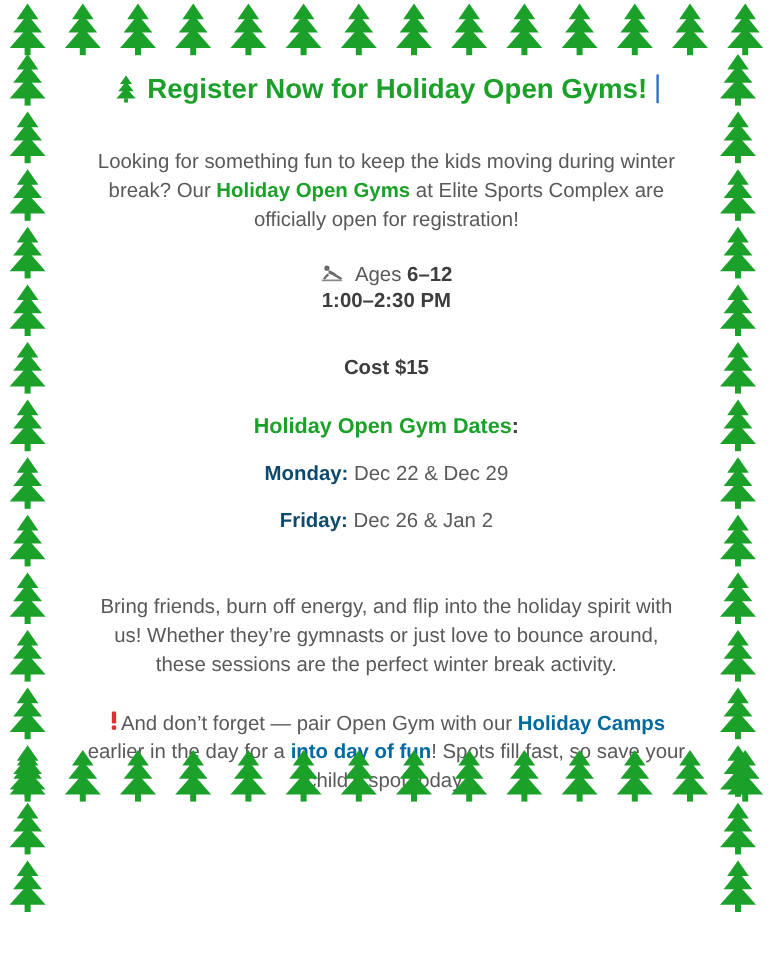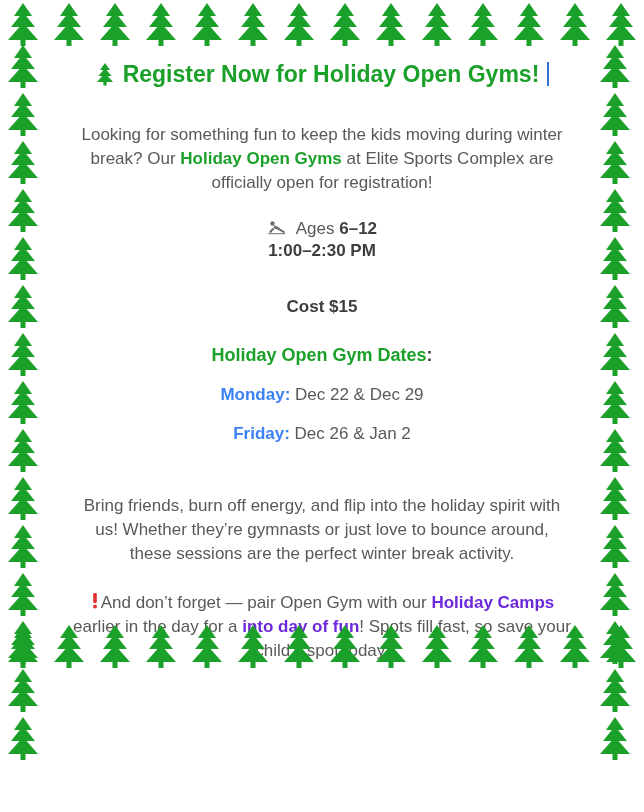--- a/index.html
+++ b/index.html
@@ -111,21 +111,21 @@
   }
 
   .para {
     margin: 34px auto 0 auto;
     width: 500px;
     font-size: 17px;
     line-height: 1.42;
     color: #595959;
   }
   .green-bold { color: #1ba029; font-weight: bold; }
-  .dark-bold { color: #6d28d9; font-weight: bold; }
+  .dark-bold { color: #0369a1; font-weight: bold; }
 
   .ages-line {
     margin-top: 24px;
     font-size: 17px;
     color: #595959;
   }
   .ages-line .gym-icon {
     display: inline-block;
     vertical-align: -3px;
     margin-right: 5px;
@@ -153,21 +153,21 @@
   }
   .dates-head .colon { color: #3d3d3d; }
 
   .date-row {
     margin-top: 19px;
     font-size: 17px;
     color: #595959;
   }
   .date-row .day {
     font-weight: bold;
-    color: #3b82f6;
+    color: #0c4a6e;
   }
 
   .para2 {
     margin: 50px auto 0 auto;
     width: 490px;
     font-size: 17px;
     line-height: 1.42;
     color: #595959;
   }
 

